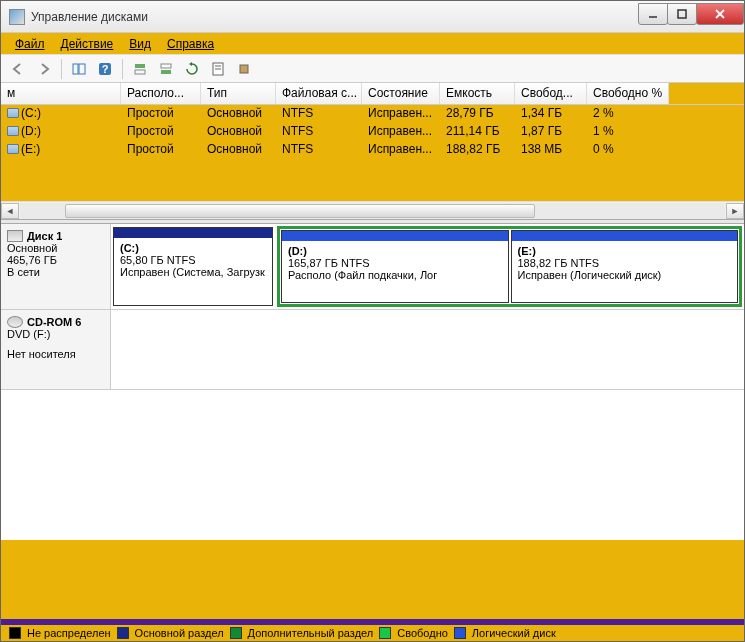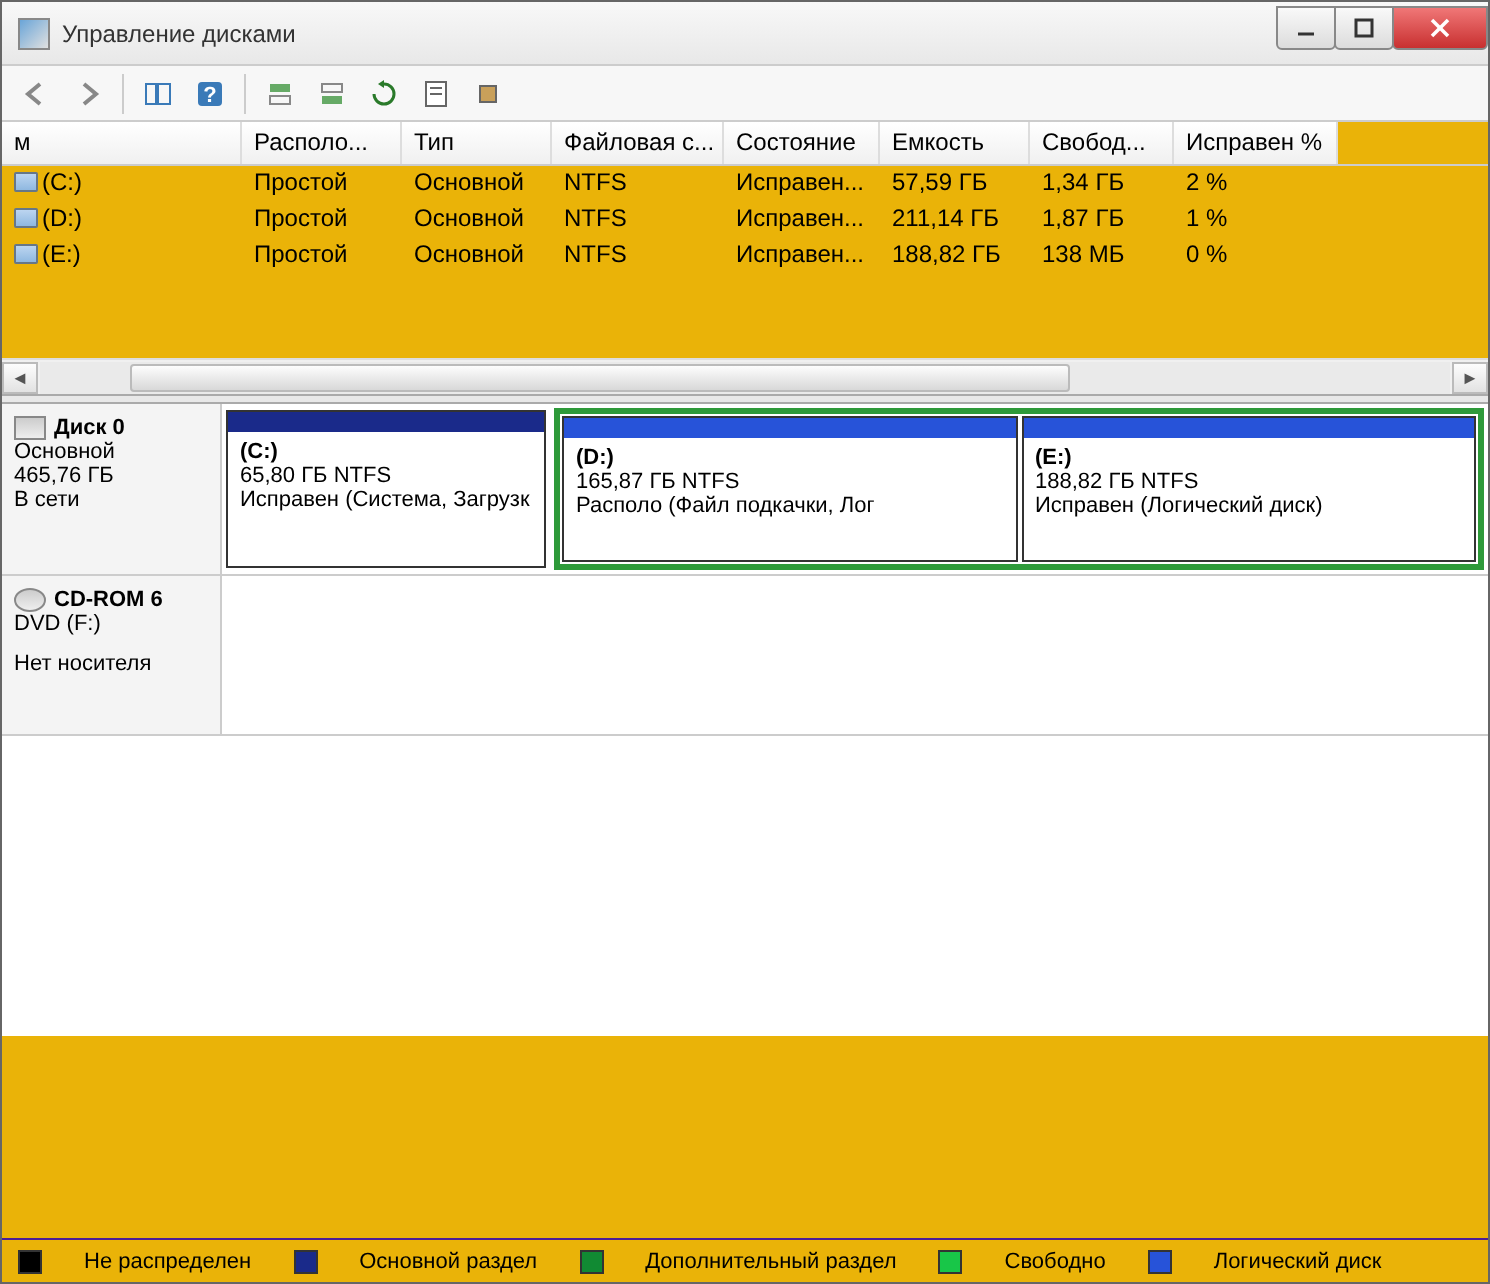--- a/index.html
+++ b/index.html
@@ -42,21 +42,21 @@
 .diskhdr .dname { font-weight:bold; display:flex; align-items:center; gap:4px;}
 .diskhdr .dico { width:16px; height:12px; background:linear-gradient(#ccc,#eee); border:1px solid #888;}
 .diskmap { flex:1; display:flex; background:#fff; }
 .partwrap { border:1px solid #333; margin:3px 2px; padding:0; display:flex; flex-direction:column; }
 .partbar { height:10px; }
 .partbody { padding:4px 6px; font-size:11px; flex:1; }
 .partbody b { font-weight:bold; }
 .greenbox { border:3px solid #2e9a3a; display:flex; flex:1; margin:2px; }
 .greenbox .partwrap{ margin:1px 1px; }
 
-.bottombar { height:22px; border-top:1px solid #4c1d95; display:flex; align-items:center; padding:0 8px; font-size:11px; gap:21px; margin-top:auto;}
+.bottombar { height:22px; border-top:6px solid #4c1d95; display:flex; align-items:center; padding:0 8px; font-size:11px; gap:6px; margin-top:auto;}
 .bottombar .sw { width:12px; height:12px; border:1px solid #333; }
 
 .c-navy { background:#1a2a8a; }
 .c-blue { background:#2753d9; }
 .c-green{ background:#18c648; }
 .c-dgrn { background:#118a33; }
 .c-black{ background:#000; }
 
 .col-m{width:120px;} .col-resp{width:80px;} .col-tip{width:75px;} .col-fs{width:86px;} .col-st{width:78px;} .col-cap{width:75px;} .col-free{width:72px;text-align:left;} .col-pct{width:82px;}
 .flexspace{flex:1; background:#fff;}
@@ -83,20 +83,26 @@
         </div>
       <div class="titlebtn close">
           <svg viewBox="0 0 10 10">
             <line x1="1" y1="1" x2="9" y2="9" stroke="#fff" stroke-width="1.8"></line>
             <line x1="9" y1="1" x2="1" y2="9" stroke="#fff" stroke-width="1.8"></line>
           </svg>
         </div>
     </div>
   </div>
 
+  <div class="menubar">
+    <span><u>Файл</u></span>
+    <span><u>Действие</u></span>
+    <span><u>Вид</u></span>
+    <span><u>Справка</u></span>
+  </div>
 
   <div class="toolbar">
     <div class="tbtn">
         <svg width="14" height="14">
           <path d="M9 2 L3 7 L9 12" fill="none" stroke="#888" stroke-width="2"></path>
         </svg>
       </div>
     <div class="tbtn">
         <svg width="14" height="14">
           <path d="M5 2 L11 7 L5 12" fill="none" stroke="#888" stroke-width="2"></path>
@@ -149,31 +155,31 @@
   </div>
 
   <div class="listhdr">
     <div class="col col-m">м</div>
     <div class="col col-resp">Располо...</div>
     <div class="col col-tip">Тип</div>
     <div class="col col-fs">Файловая с...</div>
     <div class="col col-st">Состояние</div>
     <div class="col col-cap">Емкость</div>
     <div class="col col-free">Свобод...</div>
-    <div class="col col-pct">Исправен %</div>
+    <div class="col col-pct">Свободно %</div>
   </div>
 
   <div class="listbody">
     <div class="row">
       <div class="cell col-m"><span class="volicon"></span><span>(C:)</span></div>
       <div class="cell col-resp">Простой</div>
       <div class="cell col-tip">Основной</div>
       <div class="cell col-fs">NTFS</div>
       <div class="cell col-st">Исправен...</div>
-      <div class="cell col-cap">57,59 ГБ</div>
+      <div class="cell col-cap">28,79 ГБ</div>
       <div class="cell col-free">1,34 ГБ</div>
       <div class="cell col-pct">2 %</div>
     </div>
     <div class="row">
       <div class="cell col-m"><span class="volicon"></span><span>(D:)</span></div>
       <div class="cell col-resp">Простой</div>
       <div class="cell col-tip">Основной</div>
       <div class="cell col-fs">NTFS</div>
       <div class="cell col-st">Исправен...</div>
       <div class="cell col-cap">211,14 ГБ</div>
@@ -200,21 +206,21 @@
     <div class="hsbtn">►</div>
   </div>
 
   <div class="divider"></div>
 
   <div class="graphic">
     <div class="diskrow" style="height:86px;">
       <div class="diskhdr">
         <div class="dname">
             <span class="dico"></span>
-            <span>Диск 0</span>
+            <span>Диск 1</span>
           </div>
         <div>Основной</div>
         <div>465,76 ГБ</div>
         <div>В сети</div>
       </div>
       <div class="diskmap">
         <div class="partwrap" style="flex:0 0 160px;">
           <div class="partbar c-navy"></div>
           <div class="partbody">
             <b>(C:)</b><br>

